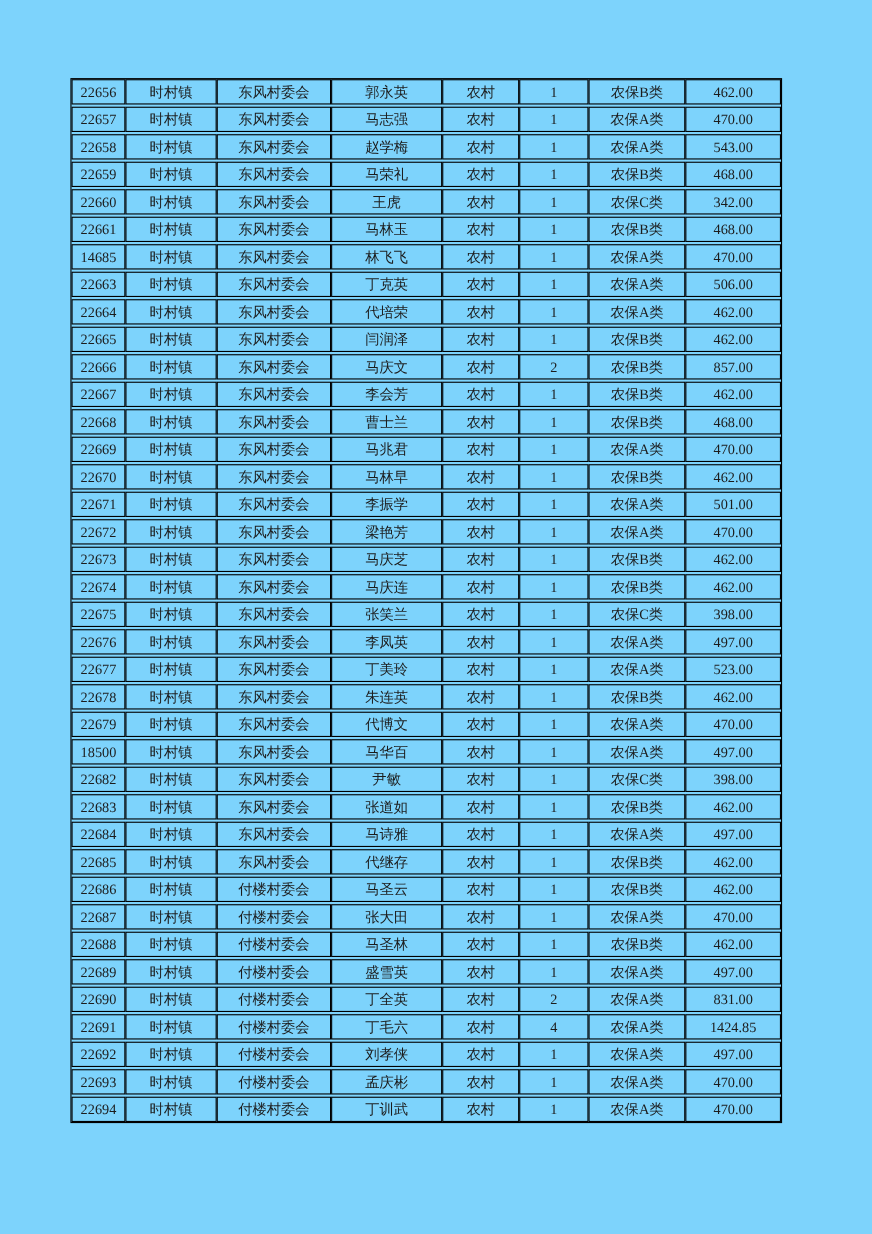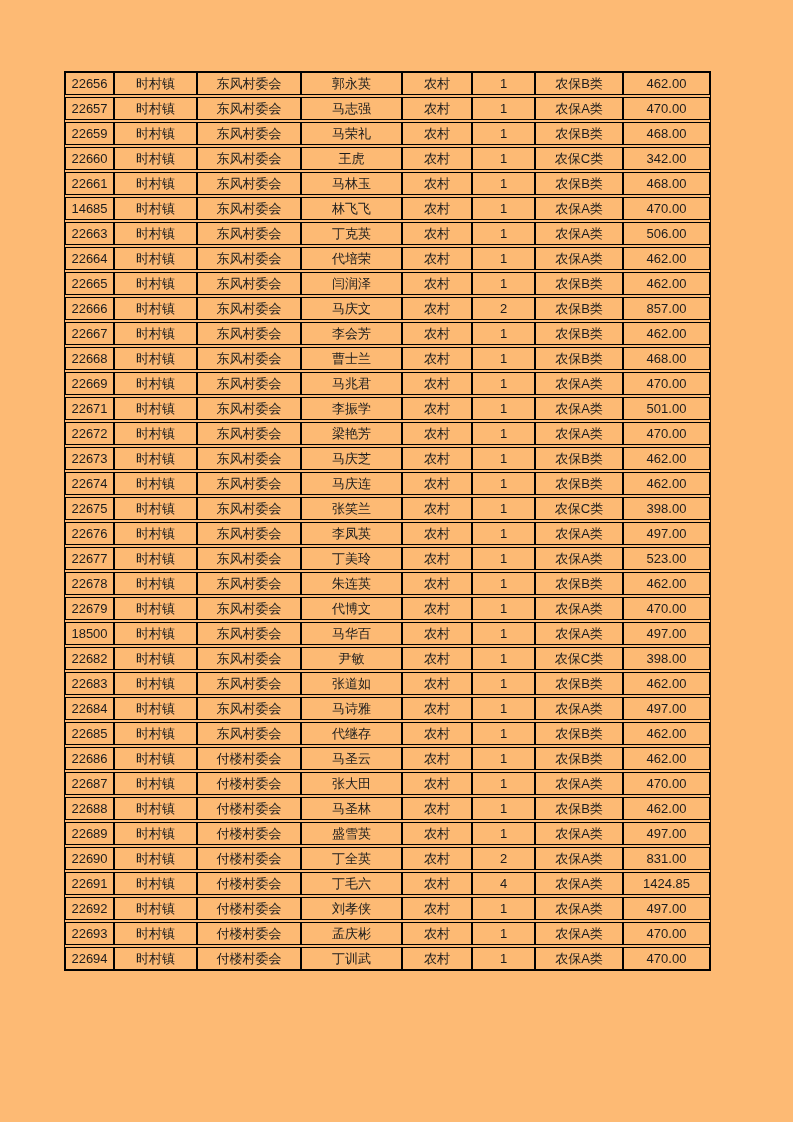--- a/index.html
+++ b/index.html
@@ -4,23 +4,23 @@
 <style>
   html, body {
     margin: 0;
     padding: 0;
     background: #ffffff;
   }
   .page {
     position: relative;
     width: 793px;
     height: 1122px;
-    background: #fdba74;
+    background: #7dd3fc;
     overflow: hidden;
-    font-family: Liberation Sans, sans-serif;
+    font-family: Liberation Serif, serif;
     color: #1c1c1c;
   }
   .table-frame {
     position: absolute;
     left: 64px;
     top: 71px;
     width: 645px;
     border: 1.5px solid #000000;
   }
   table.data-table {
@@ -83,20 +83,30 @@
             <td>22657</td>
             <td>时村镇</td>
             <td>东风村委会</td>
             <td>马志强</td>
             <td>农村</td>
             <td>1</td>
             <td>农保A类</td>
             <td>470.00</td>
           </tr>
           <tr>
+            <td>22658</td>
+            <td>时村镇</td>
+            <td>东风村委会</td>
+            <td>赵学梅</td>
+            <td>农村</td>
+            <td>1</td>
+            <td>农保A类</td>
+            <td>543.00</td>
+          </tr>
+          <tr>
             <td>22659</td>
             <td>时村镇</td>
             <td>东风村委会</td>
             <td>马荣礼</td>
             <td>农村</td>
             <td>1</td>
             <td>农保B类</td>
             <td>468.00</td>
           </tr>
           <tr>
@@ -191,20 +201,30 @@
           </tr>
           <tr>
             <td>22669</td>
             <td>时村镇</td>
             <td>东风村委会</td>
             <td>马兆君</td>
             <td>农村</td>
             <td>1</td>
             <td>农保A类</td>
             <td>470.00</td>
+          </tr>
+          <tr>
+            <td>22670</td>
+            <td>时村镇</td>
+            <td>东风村委会</td>
+            <td>马林早</td>
+            <td>农村</td>
+            <td>1</td>
+            <td>农保B类</td>
+            <td>462.00</td>
           </tr>
           <tr>
             <td>22671</td>
             <td>时村镇</td>
             <td>东风村委会</td>
             <td>李振学</td>
             <td>农村</td>
             <td>1</td>
             <td>农保A类</td>
             <td>501.00</td>

